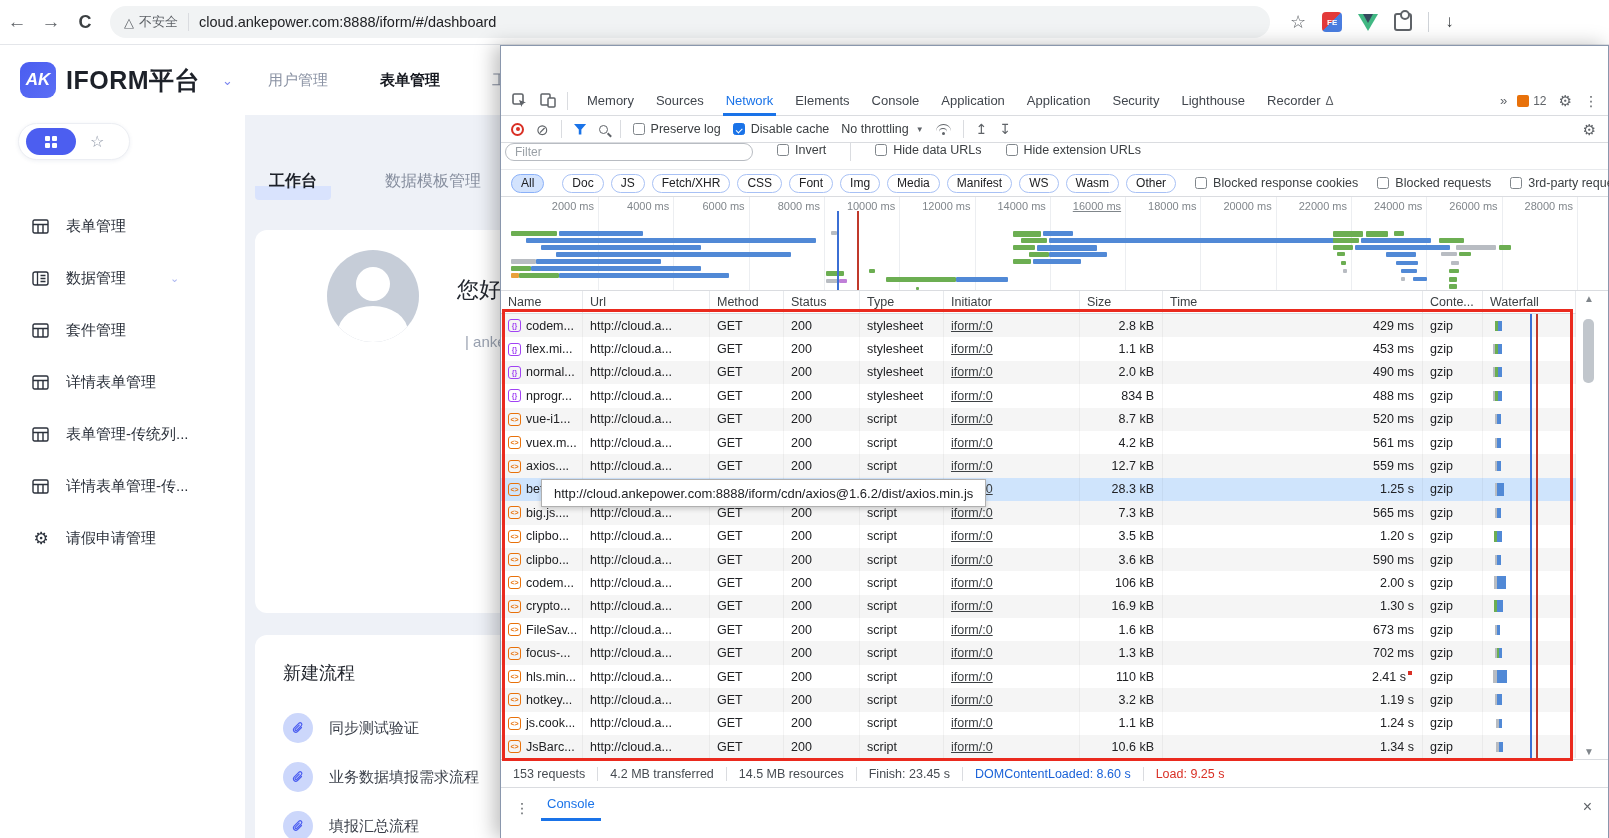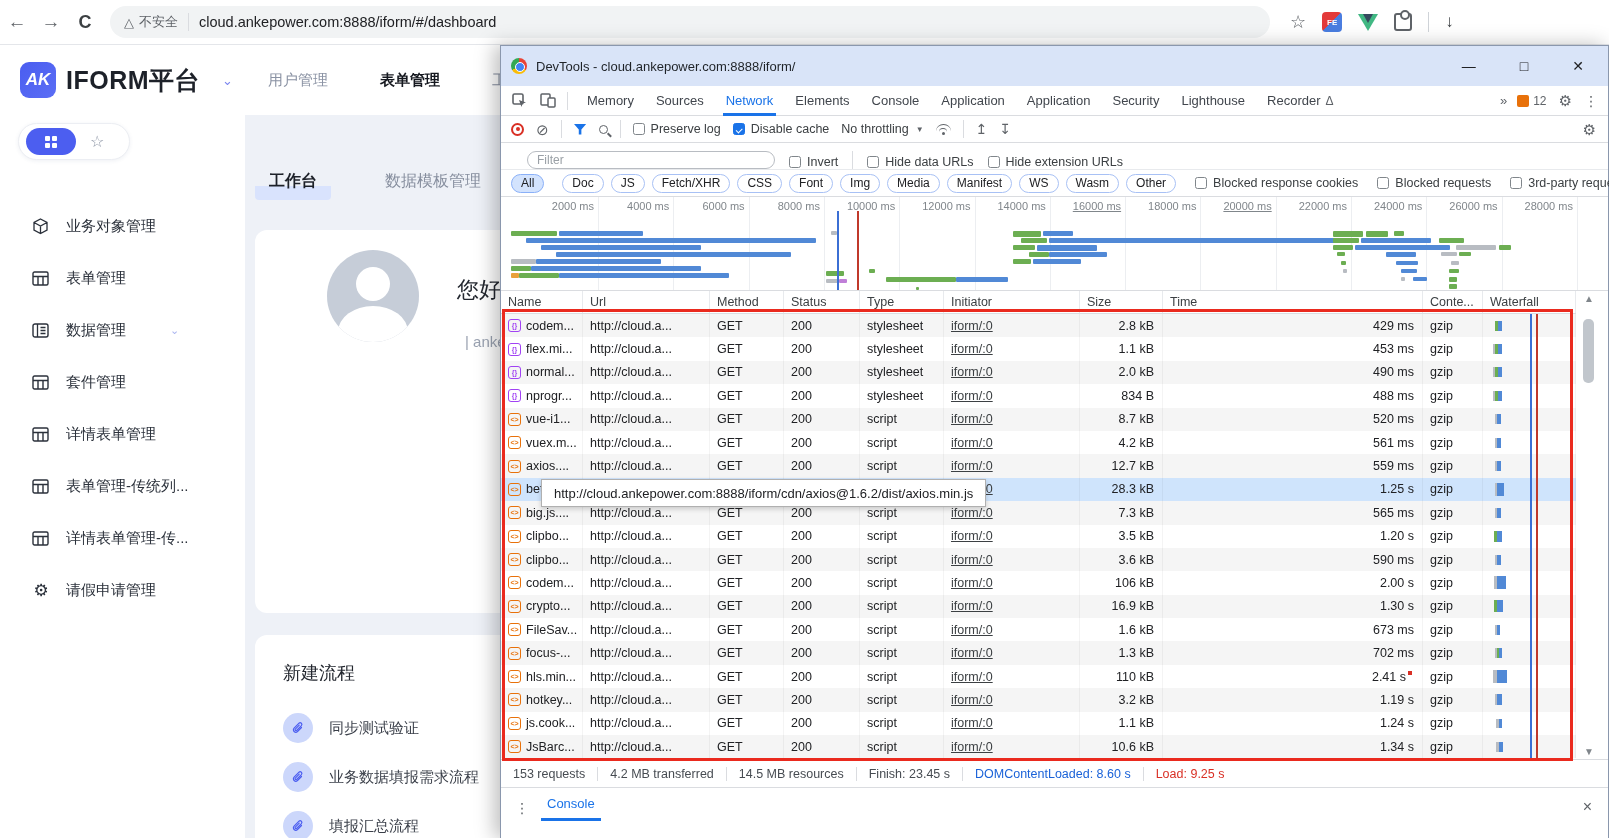--- a/index.html
+++ b/index.html
@@ -104,21 +104,21 @@
   .throttle { display:flex; align-items:center; gap:7px; color:#3c4043; font-size:12.5px; }
   .dd-arrow { font-size:8px; color:#5f6368; }
   .wifi { width:15px; height:11px; position:relative; }
   .wifi i { position:absolute; border:1.5px solid #5f6368; border-bottom:none; border-left:none; border-right:none; border-radius:50%; }
   .wifi i:nth-child(1){ left:0; top:0; width:15px; height:14px; }
   .wifi i:nth-child(2){ left:3.5px; top:4px; width:8px; height:8px; }
   .wifi b { position:absolute; left:6px; top:8px; width:3px; height:3px; border-radius:50%; background:#5f6368; }
   .imp-exp { font-size:14px; color:#5f6368; }
   .tb-gear-right { position:absolute; right:12px; top:5px; }
 
-  .dt-filterrow { position:absolute; left:0; top:97px; width:100%; height:27px; border-bottom:1px solid #e8eaed; display:flex; align-items:flex-end; padding-left:26px; gap:14px; }
+  .dt-filterrow { position:absolute; left:0; top:97px; width:100%; height:27px; border-bottom:1px solid #e8eaed; display:flex; align-items:flex-start; padding-left:4px; gap:24px; }
   .filter-input { width:248px; height:18px; border:1px solid #b8bcc2; border-radius:10px; font-size:12px; padding:0 9px; color:#202124; font-family:"Liberation Sans",sans-serif; }
   .filter-input::placeholder { color:#9aa0a6; }
 
   .dt-chiprow { position:absolute; left:0; top:124px; width:100%; height:27px; border-bottom:1px solid #dadce0; display:flex; align-items:center; padding-left:10px; gap:7px; }
   .chip { height:19px; border:1px solid #a8c1f5; border-radius:10px; padding:0 9px; font-size:12px; color:#202124; display:flex; align-items:center; white-space:nowrap; background:#fff; }
   .chip.sel { background:#d3e3fd; border-color:#8ab0f8; }
   .chip-sep { width:1px; height:16px; background:#dadce0; margin:0 2px; }
 
   .dt-overview { position:absolute; left:0; top:151px; width:100%; height:94px; border-bottom:1px solid #dadce0; overflow:hidden; }
   .ruler-label { position:absolute; top:3px; font-size:11px; color:#80868b; width:60px; text-align:right; white-space:nowrap; }
@@ -204,28 +204,20 @@
             <span class="grid-glyph">
               <i></i>
               <i></i>
               <i></i>
               <i></i>
             </span>
           </span>
         <span class="pill-star">☆</span>
       </div>
       <div class="side-items" id="side-items">
-          <div class="side-item">
-            <span class="side-ico">
-              <svg width="17" height="17" viewBox="0 0 17 17">
-                <path d="M8.5 1 L15 4.5 V12 L8.5 15.5 L2 12 V4.5 Z M2 4.5 L8.5 8 L15 4.5 M8.5 8 V15.5" fill="none" stroke="#2b313b" stroke-width="1.3"></path>
-              </svg>
-            </span>
-            <span class="side-label">业务对象管理</span>
-          </div>
           <div class="side-item">
             <span class="side-ico">
               <svg width="17" height="15" viewBox="0 0 17 15">
                 <rect x="1" y="1" width="15" height="13" rx="1.5" fill="none" stroke="#2b313b" stroke-width="1.4"></rect>
                 <path d="M1 5.5 H16 M6 5.5 V14 M11 5.5 V14" stroke="#2b313b" stroke-width="1.4"></path>
               </svg>
             </span>
             <span class="side-label">表单管理</span>
           </div>
           <div class="side-item">
@@ -317,29 +309,20 @@
                 </svg>
               </span>
               <span class="nf-label">填报汇总流程</span>
             </div>
           </div>
       </div>
     </div>
   </div>
 
   <div class="devtools">
-    <div class="dt-titlebar">
-      <span class="chrome-logo"></span>
-      <span class="dt-title">DevTools - cloud.ankepower.com:8888/iform/</span>
-      <span class="win-btns">
-        <span>—</span>
-        <span>□</span>
-        <span>✕</span>
-      </span>
-    </div>
 
     <div class="dt-tabs">
       <span class="ins-ico">
         <svg width="16" height="16" viewBox="0 0 16 16">
             <rect x="1" y="1" width="10" height="10" rx="1.5" fill="none" stroke="#5f6368" stroke-width="1.6"></rect>
             <path d="M7 7 L14 9.5 L10.5 10.5 L9.5 14 Z" fill="#5f6368"></path>
           </svg>
       </span>
       <span class="dev-ico">
         <svg width="16" height="15" viewBox="0 0 16 15">
@@ -459,21 +442,21 @@
         <div class="ruler-label" style="left: 334.2px;">10000 ms</div>
         <div class="gridline" style="left: 473.5px;"></div>
         <div class="ruler-label" style="left: 409.5px;">12000 ms</div>
         <div class="gridline" style="left: 548.8px;"></div>
         <div class="ruler-label" style="left: 484.8px;">14000 ms</div>
         <div class="gridline" style="left: 624.1px;"></div>
         <div class="ruler-label" style="left: 560.1px; text-decoration: underline;">16000 ms</div>
         <div class="gridline" style="left: 699.4px;"></div>
         <div class="ruler-label" style="left: 635.4px;">18000 ms</div>
         <div class="gridline" style="left: 774.7px;"></div>
-        <div class="ruler-label" style="left: 710.7px; text-decoration: underline;">20000 ms</div>
+        <div class="ruler-label" style="left: 710.7px;">20000 ms</div>
         <div class="gridline" style="left: 850px;"></div>
         <div class="ruler-label" style="left: 786px;">22000 ms</div>
         <div class="gridline" style="left: 925.3px;"></div>
         <div class="ruler-label" style="left: 861.3px;">24000 ms</div>
         <div class="gridline" style="left: 1000.6px;"></div>
         <div class="ruler-label" style="left: 936.6px;">26000 ms</div>
         <div class="gridline" style="left: 1075.9px;"></div>
         <div class="ruler-label" style="left: 1011.9px;">28000 ms</div>
         <div class="ov-bar" style="left: 10px; top: 34px; width: 46px; height: 5px; background: rgb(108, 174, 82);"></div>
         <div class="ov-bar" style="left: 58px; top: 34px; width: 84px; height: 5px; background: rgb(81, 137, 214);"></div>

